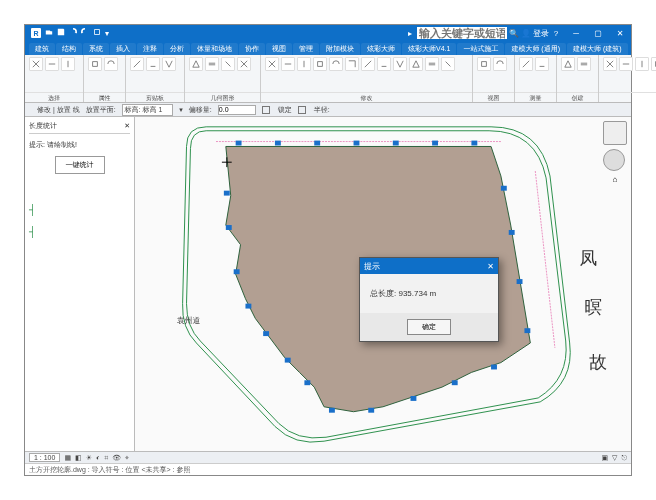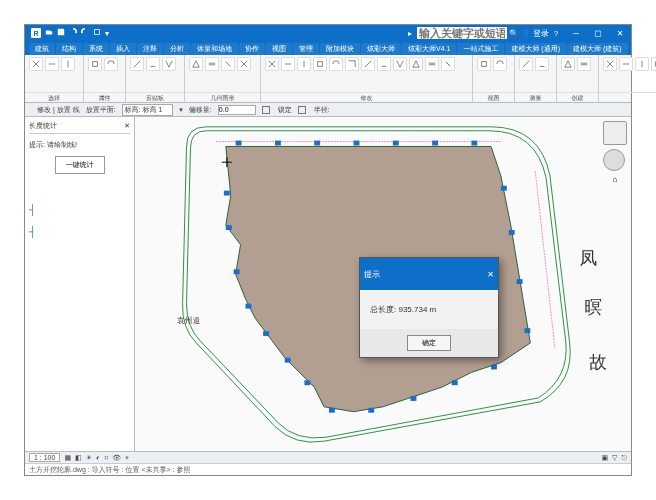--- a/index.html
+++ b/index.html
@@ -26,21 +26,21 @@
   .content { flex:1; display:flex; position:relative; overflow:hidden; background:#fff;}
   .leftpane { width: 110px; border-right:1px solid #bbb; padding:4px; font-size:7px; color:#333; }
   .leftpane .hdr { display:flex; justify-content:space-between; align-items:center; border-bottom:1px solid #ccc; padding-bottom:2px; margin-bottom:6px;}
   .leftpane .closex { cursor:pointer; }
   .leftpane button { display:block; margin: 6px auto; padding: 3px 10px; font-size:7px; background:#fff; border:1px solid #999; }
   .canvas { flex:1; position:relative; background:#fafafa; overflow:hidden;}
   .navtools { position:absolute; right:4px; top:4px; display:flex; flex-direction:column; gap:4px; }
   .navtools .cube { width:24px; height:24px; background:#eee; border:1px solid #999; border-radius:2px; }
   .navtools .wheel { width:22px; height:22px; border-radius:50%; background:#ddd; border:1px solid #999;}
   .dialog { position:absolute; left: 224px; top: 140px; width: 140px; background:#f2f2f2; border:1px solid #555; box-shadow: 3px 3px 8px rgba(0,0,0,0.4); font-size:8px;}
-  .dialog .dtitle { height:32px; background:#0e6fc8; color:#fff; display:flex; align-items:center; padding:6px 4px; justify-content:space-between;}
+  .dialog .dtitle { height:16px; background:#0e6fc8; color:#fff; display:flex; align-items:center; padding:6px 4px; justify-content:space-between;}
   .dialog .dbody { padding: 14px 10px; color:#333; }
   .dialog .dfoot { padding: 6px; text-align:center; background:#e8e8e8; }
   .dialog button { padding: 2px 14px; font-size:7px; background:#f6f6f6; border:1px solid #888; }
   .statusbar { height:12px; background:#eceff3; border-top:1px solid #bbb; display:flex; align-items:center; font-size:7px; color:#444; padding:0 4px; gap:4px;}
   .statusbar .scale { border:1px solid #aaa; padding:0 4px; background:#fff; }
   .bottomline { height:12px; font-size:7px; color:#555; padding:0 4px; display:flex; align-items:center; border-top:1px solid #ccc;}
   .chk { width:8px; height:8px; border:1px solid #777; display:inline-block; vertical-align:middle; margin-right:2px;}
   .glyph { font-family: "Segoe UI Symbol", sans-serif; }
   .plotpoly { fill: rgba(140,110,90,0.65); stroke:#2b5f3a; stroke-width:1; }
   .roadline { fill:none; stroke:#2b8f4a; stroke-width:1; }

